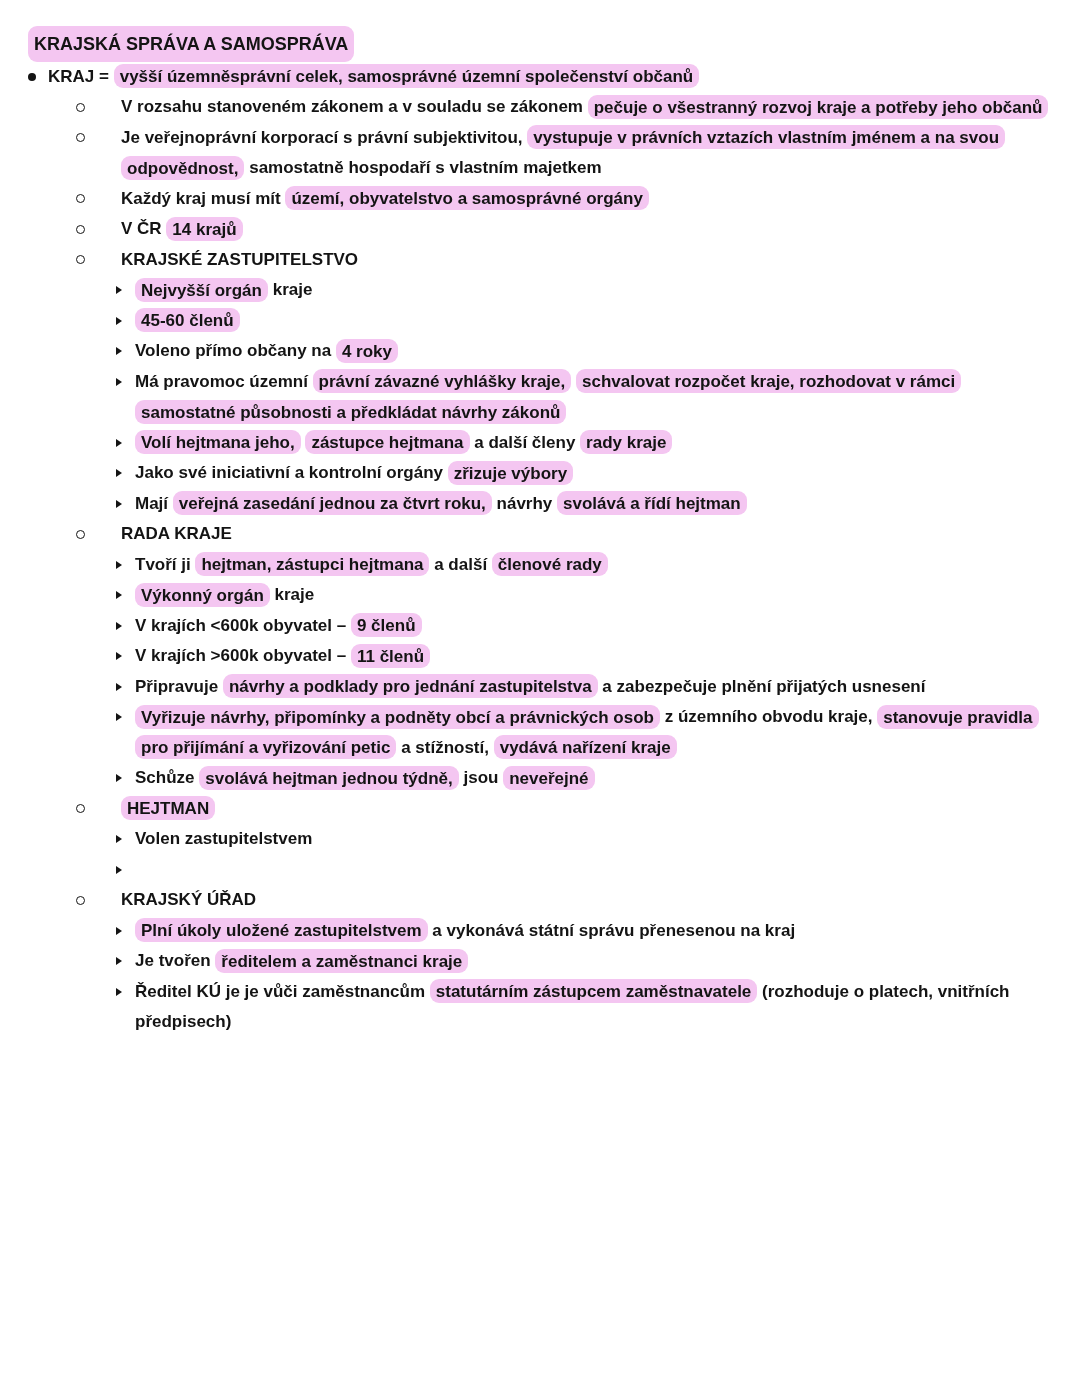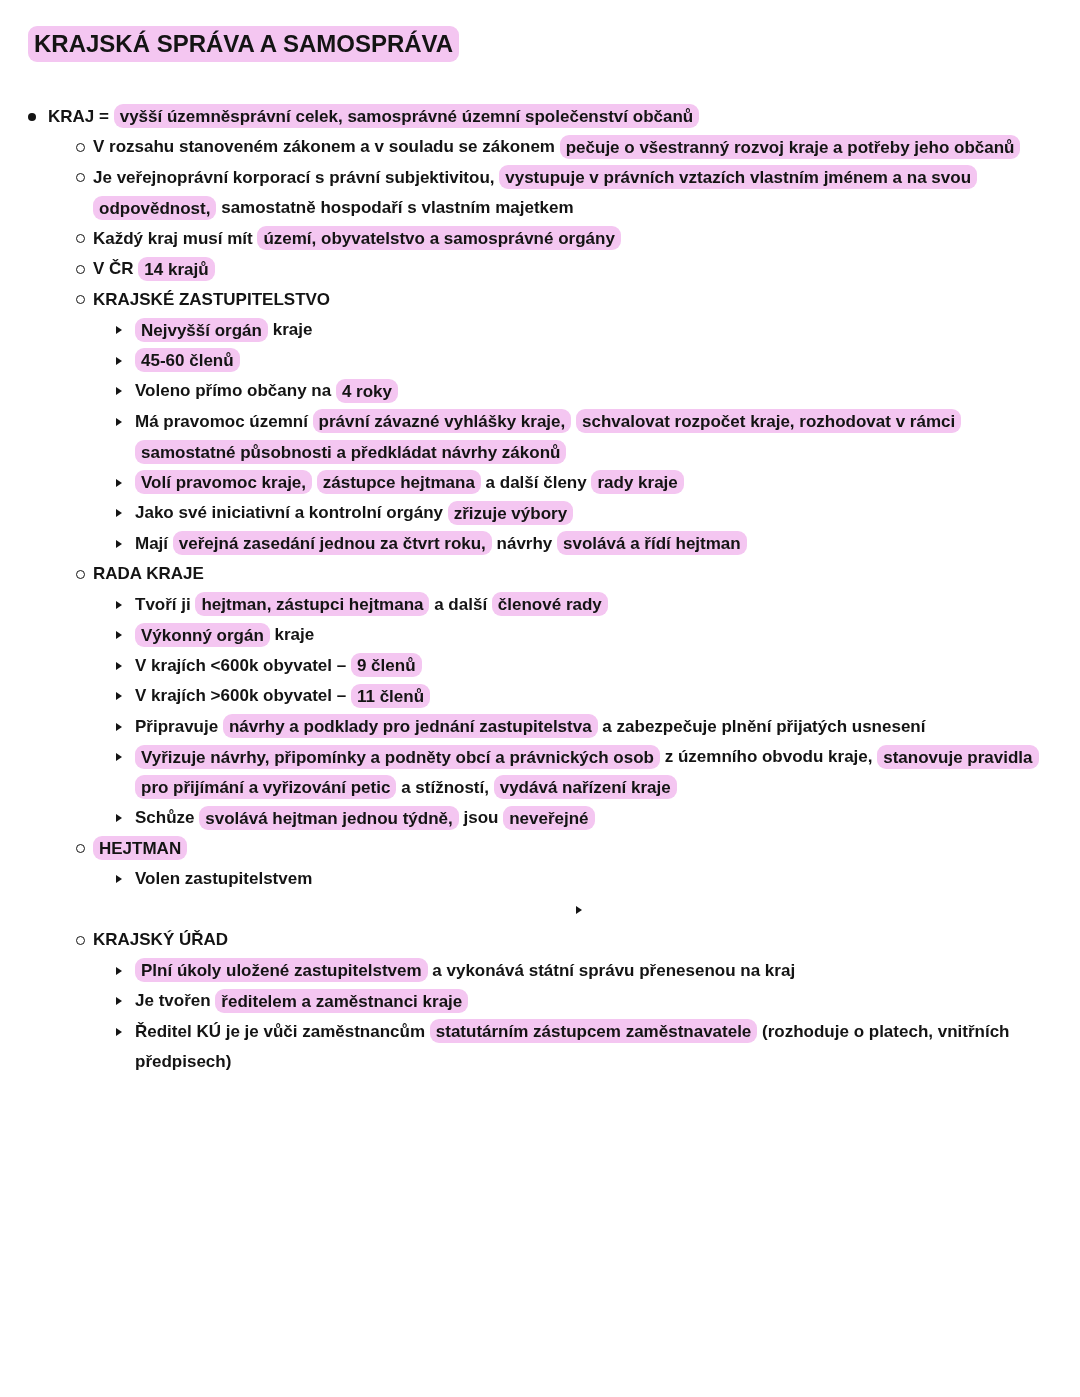--- a/index.html
+++ b/index.html
@@ -17,27 +17,27 @@
     font-family: "Liberation Sans", "DejaVu Sans", sans-serif;
     font-weight: 700;
     -webkit-font-smoothing: antialiased;
   }
   .doc {
     padding: 26px 26px 40px 26px;
     font-size: 17px;
     line-height: 30.5px;
   }
   .title-row {
-    font-size: 24px;
+    font-size: 18px;
     padding-left: 2px;
   }
   .row { display: flex; align-items: flex-start; }
-  .level-1 { padding-left: 2px; margin-top: 40px; }
-  .level-2 { padding-left: 50px; }
-  .level-3 { padding-left: 90px; justify-content: center; }
+  .level-1 { padding-left: 2px; }
+  .level-2 { padding-left: 50px; gap: 28px; }
+  .level-3 { padding-left: 90px; }
   .bullet {
     flex: 0 0 auto;
     height: 30.5px;
     display: flex;
     align-items: center;
   }
   .b1 { width: 20px; }
   .b1::before {
     content: "";
     width: 8px; height: 8px;
@@ -111,21 +111,21 @@
       <div class="row level-3">
         <span class="bullet b3"></span>
         <div class="text"><span class="plain">Voleno přímo občany na </span><span class="hl">4 roky</span></div>
       </div>
       <div class="row level-3">
         <span class="bullet b3"></span>
         <div class="text"><span class="plain">Má pravomoc územní </span><span class="hl">právní závazné vyhlášky kraje,</span><span class="plain"> </span><span class="hl">schvalovat rozpočet kraje, rozhodovat v rámci samostatné působnosti a předkládat návrhy zákonů</span></div>
       </div>
       <div class="row level-3">
         <span class="bullet b3"></span>
-        <div class="text"><span class="hl">Volí pravomoc kraje,</span><span class="plain"> </span><span class="hl">zástupce hejtmana</span><span class="plain"> a další členy </span><span class="hl">rady kraje</span></div>
+        <div class="text"><span class="hl">Volí hejtmana jeho,</span><span class="plain"> </span><span class="hl">zástupce hejtmana</span><span class="plain"> a další členy </span><span class="hl">rady kraje</span></div>
       </div>
       <div class="row level-3">
         <span class="bullet b3"></span>
         <div class="text"><span class="plain">Jako své iniciativní a kontrolní orgány </span><span class="hl">zřizuje výbory</span></div>
       </div>
       <div class="row level-3">
         <span class="bullet b3"></span>
         <div class="text"><span class="plain">Mají </span><span class="hl">veřejná zasedání jednou za čtvrt roku,</span><span class="plain"> návrhy </span><span class="hl">svolává a řídí hejtman</span></div>
       </div>
       <div class="row level-2">

